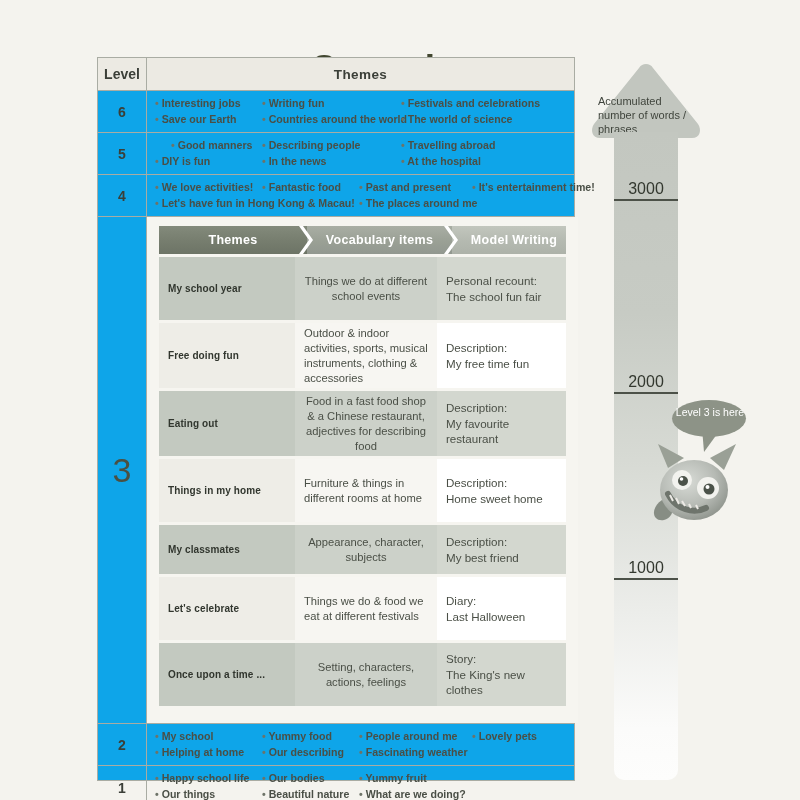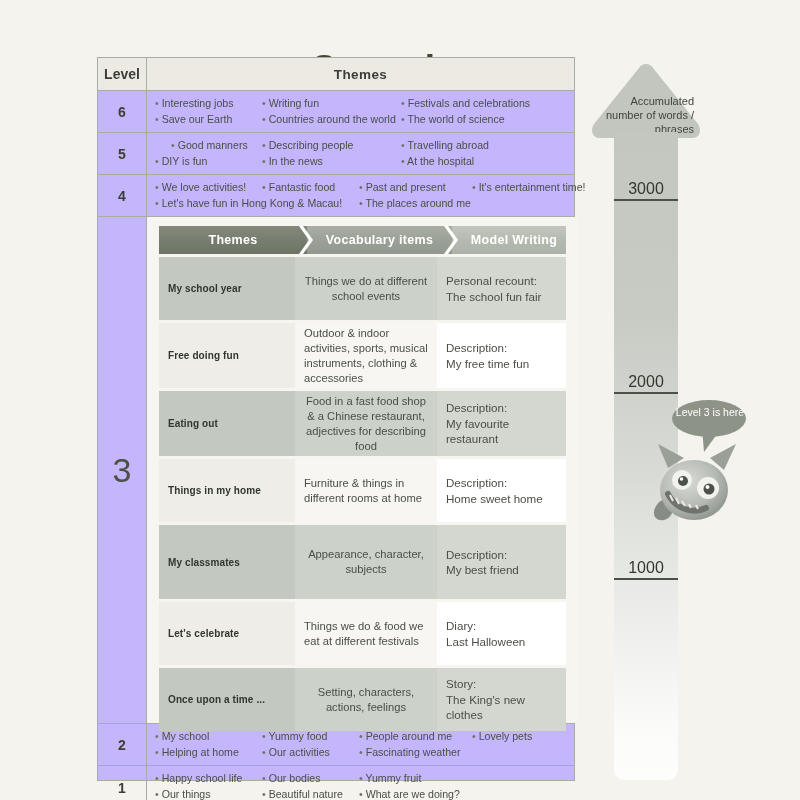--- a/index.html
+++ b/index.html
@@ -21,41 +21,42 @@
     text-align:center;
     font-size:37px;font-weight:bold;letter-spacing:2px;
     color:#41462f;
     text-shadow:2px 2px 0 #ffffff, 3px 3px 3px rgba(0,0,0,.10);
     margin-top:42px;
   }
   
   #table{
     position:absolute;left:97px;top:57px;width:478px;height:724px;
     border:1px solid #a9aca3;
-    background:#c4b5fd;
+    background:#0ea5e9;
     box-sizing:border-box;
   }
   .trow{display:flex;border-bottom:1px solid #a9aca3;box-sizing:border-box;}
   .trow.last{border-bottom:none;}
   .lvl{
     width:49px;min-width:49px;
     border-right:1px solid #a9aca3;
     display:flex;align-items:center;justify-content:center;
     font-weight:bold;font-size:14px;color:#3b3f38;
     box-sizing:border-box;
   }
   .themes-head{
     flex:1;display:flex;align-items:center;justify-content:center;
     font-weight:bold;font-size:13.5px;letter-spacing:.4px;
     box-sizing:border-box;
   }
   .head-row{height:33px;background:#eceae3;}
   .themecell{
     flex:1;position:relative;padding:6px 0 6px 0;
     box-sizing:border-box;
+    font-weight:bold;
   }
   .bul{
     position:absolute;font-size:10.6px;color:#4a4f46;white-space:nowrap;
     line-height:13px;
   }
   .bul::before{content:"• ";color:#6d7368;}
 
   
   #l3row{display:flex;}
   #l3lvl{
@@ -94,21 +95,21 @@
   .grow.shade .gc2{background:#ccd1c9;text-align:center;}
   .grow.shade .gc3{background:#d3d7cf;}
   .grow.light .gc1{background:#eeede7;}
   .grow.light .gc2{background:#f7f6f2;}
   .grow.light .gc3{background:#ffffff;}
 
   
   #arrow{position:absolute;left:588px;top:62px;width:140px;height:718px;}
   #arrowhead{position:absolute;left:0;top:0;width:116px;height:82px;}
   #headtext{
-    position:absolute;left:10px;top:32px;width:96px;text-align:right;
+    position:absolute;left:10px;top:32px;width:96px;text-align:left;
     font-size:11px;line-height:14px;color:#3f443c;
   }
   #shaft{
     position:absolute;left:26px;top:70px;width:64px;height:648px;
     background:linear-gradient(180deg,#c3c7c0 0%,#c7cbc4 28%,#d8dbd5 52%,#ecedea 74%,#fbfbfa 92%,#fdfdfc 100%);
     border-radius:0 0 10px 10px;
   }
   .tick{position:absolute;left:26px;width:64px;height:2px;background:#4c5148;}
   .ticklbl{position:absolute;width:64px;text-align:center;font-size:16px;color:#33382f;}
 
@@ -218,21 +219,21 @@
 My favourite restaurant</div>
           </div>
           <div class="gsep"></div>
           <div class="grow light" style="height:63px">
             <div class="gc gc1">Things in my home</div>
             <div class="gc gc2">Furniture &amp; things in different rooms at home</div>
             <div class="gc gc3" style="white-space:pre-line">Description:
 Home sweet home</div>
           </div>
           <div class="gsep"></div>
-          <div class="grow shade" style="height:74px">
+          <div class="grow shade" style="height:49px">
             <div class="gc gc1">My classmates</div>
             <div class="gc gc2">Appearance, character, subjects</div>
             <div class="gc gc3" style="white-space:pre-line">Description:
 My best friend</div>
           </div>
           <div class="gsep"></div>
           <div class="grow light" style="height:63px">
             <div class="gc gc1">Let's celebrate</div>
             <div class="gc gc2">Things we do &amp; food we eat at different festivals</div>
             <div class="gc gc3" style="white-space:pre-line">Diary:
@@ -249,21 +250,21 @@
         </div>
       </div>
     </div>
 
     <div class="trow" style="height:42px">
       <div class="lvl">2</div>
       <div class="themecell">
         <span class="bul" style="left:8px;top:6px">My school</span>
         <span class="bul" style="left:8px;top:22px">Helping at home</span>
         <span class="bul" style="left:115px;top:6px">Yummy food</span>
-        <span class="bul" style="left:115px;top:22px">Our activities</span>
+        <span class="bul" style="left:115px;top:22px">Our describing</span>
         <span class="bul" style="left:212px;top:6px">People around me</span>
         <span class="bul" style="left:212px;top:22px">Fascinating weather</span>
         <span class="bul" style="left:325px;top:6px">Lovely pets</span>
       </div>
     </div>
 
     <div class="trow last" style="height:44px">
       <div class="lvl">1</div>
       <div class="themecell">
         <span class="bul" style="left:8px;top:6px">Happy school life</span>

